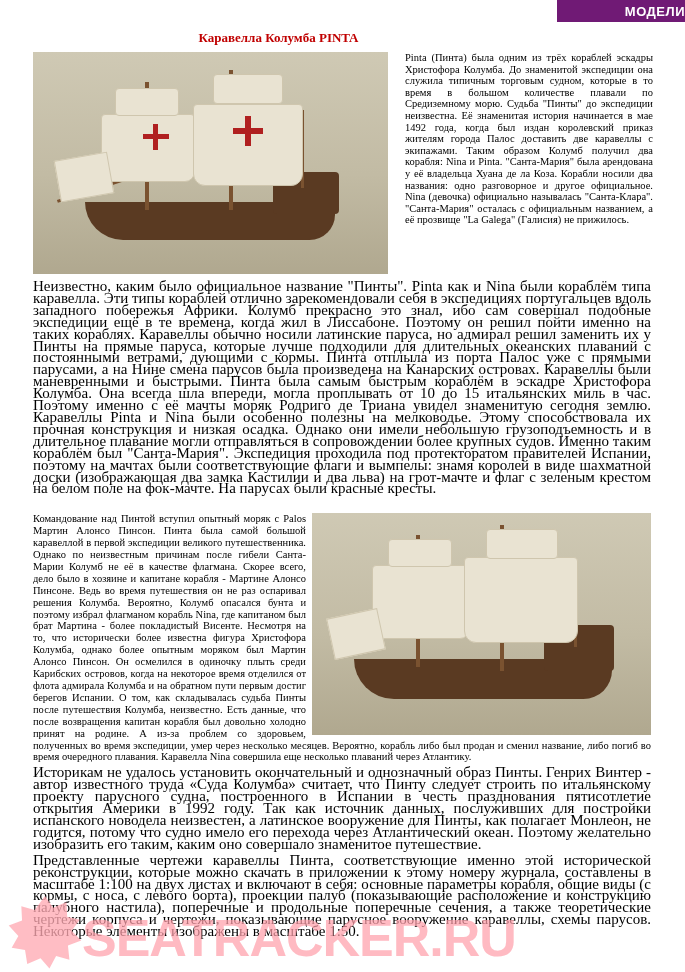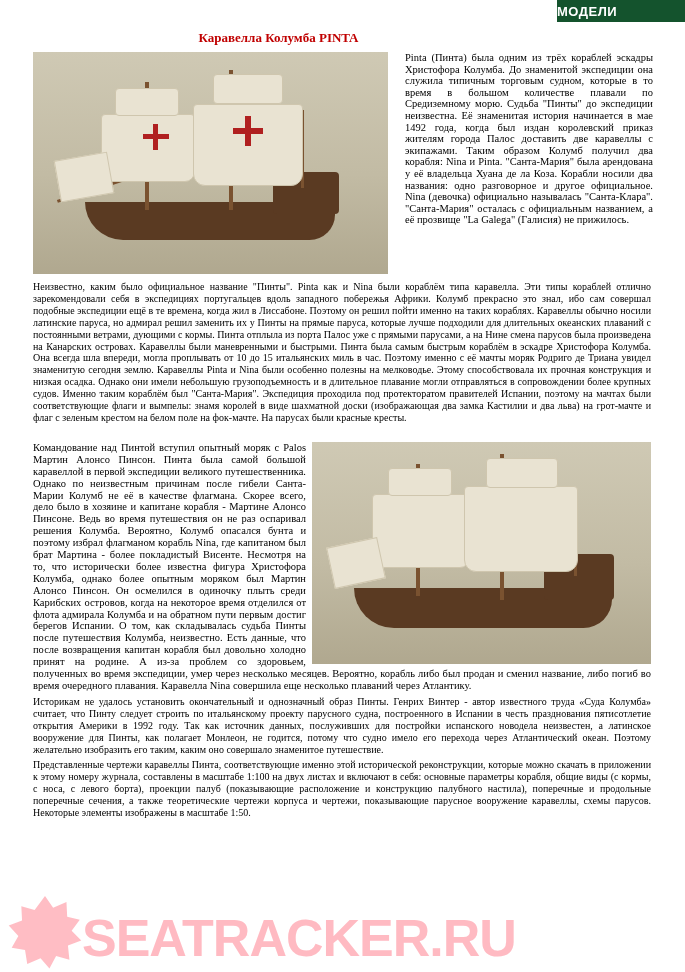--- a/index.html
+++ b/index.html
@@ -20,29 +20,29 @@
     height: 972px;
     background: #ffffff;
   }
   
   .banner {
     position: absolute;
     top: 0;
     right: 0;
     width: 128px;
     height: 22px;
-    background: #14532d;
+    background: #701a75;
     color: #ffffff;
     font-family: "Liberation Sans", sans-serif;
     font-weight: bold;
     font-size: 13px;
     letter-spacing: 0.5px;
     display: flex;
     align-items: center;
-    justify-content: flex-start;
+    justify-content: flex-end;
   }
   .title {
     position: absolute;
     top: 30px;
     left: 0;
     width: 557px;
     text-align: center;
     color: #c00000;
     font-family: "Liberation Serif", serif;
     font-weight: bold;
@@ -101,21 +101,21 @@
     left: 372px;
     top: 0;
     width: 248px;
     font-size: 10.5px;
     line-height: 11.6px;
     text-align: justify;
     color: #000;
   }
   .body-text {
     margin-top: 4px;
-    font-size: 10px;
+    font-size: 15px;
     line-height: 11.9px;
     text-align: justify;
     color: #000;
   }
   .body-text p {
     margin: 0 0 2px 0;
     text-indent: 0;
   }
   
   .mid-block {

